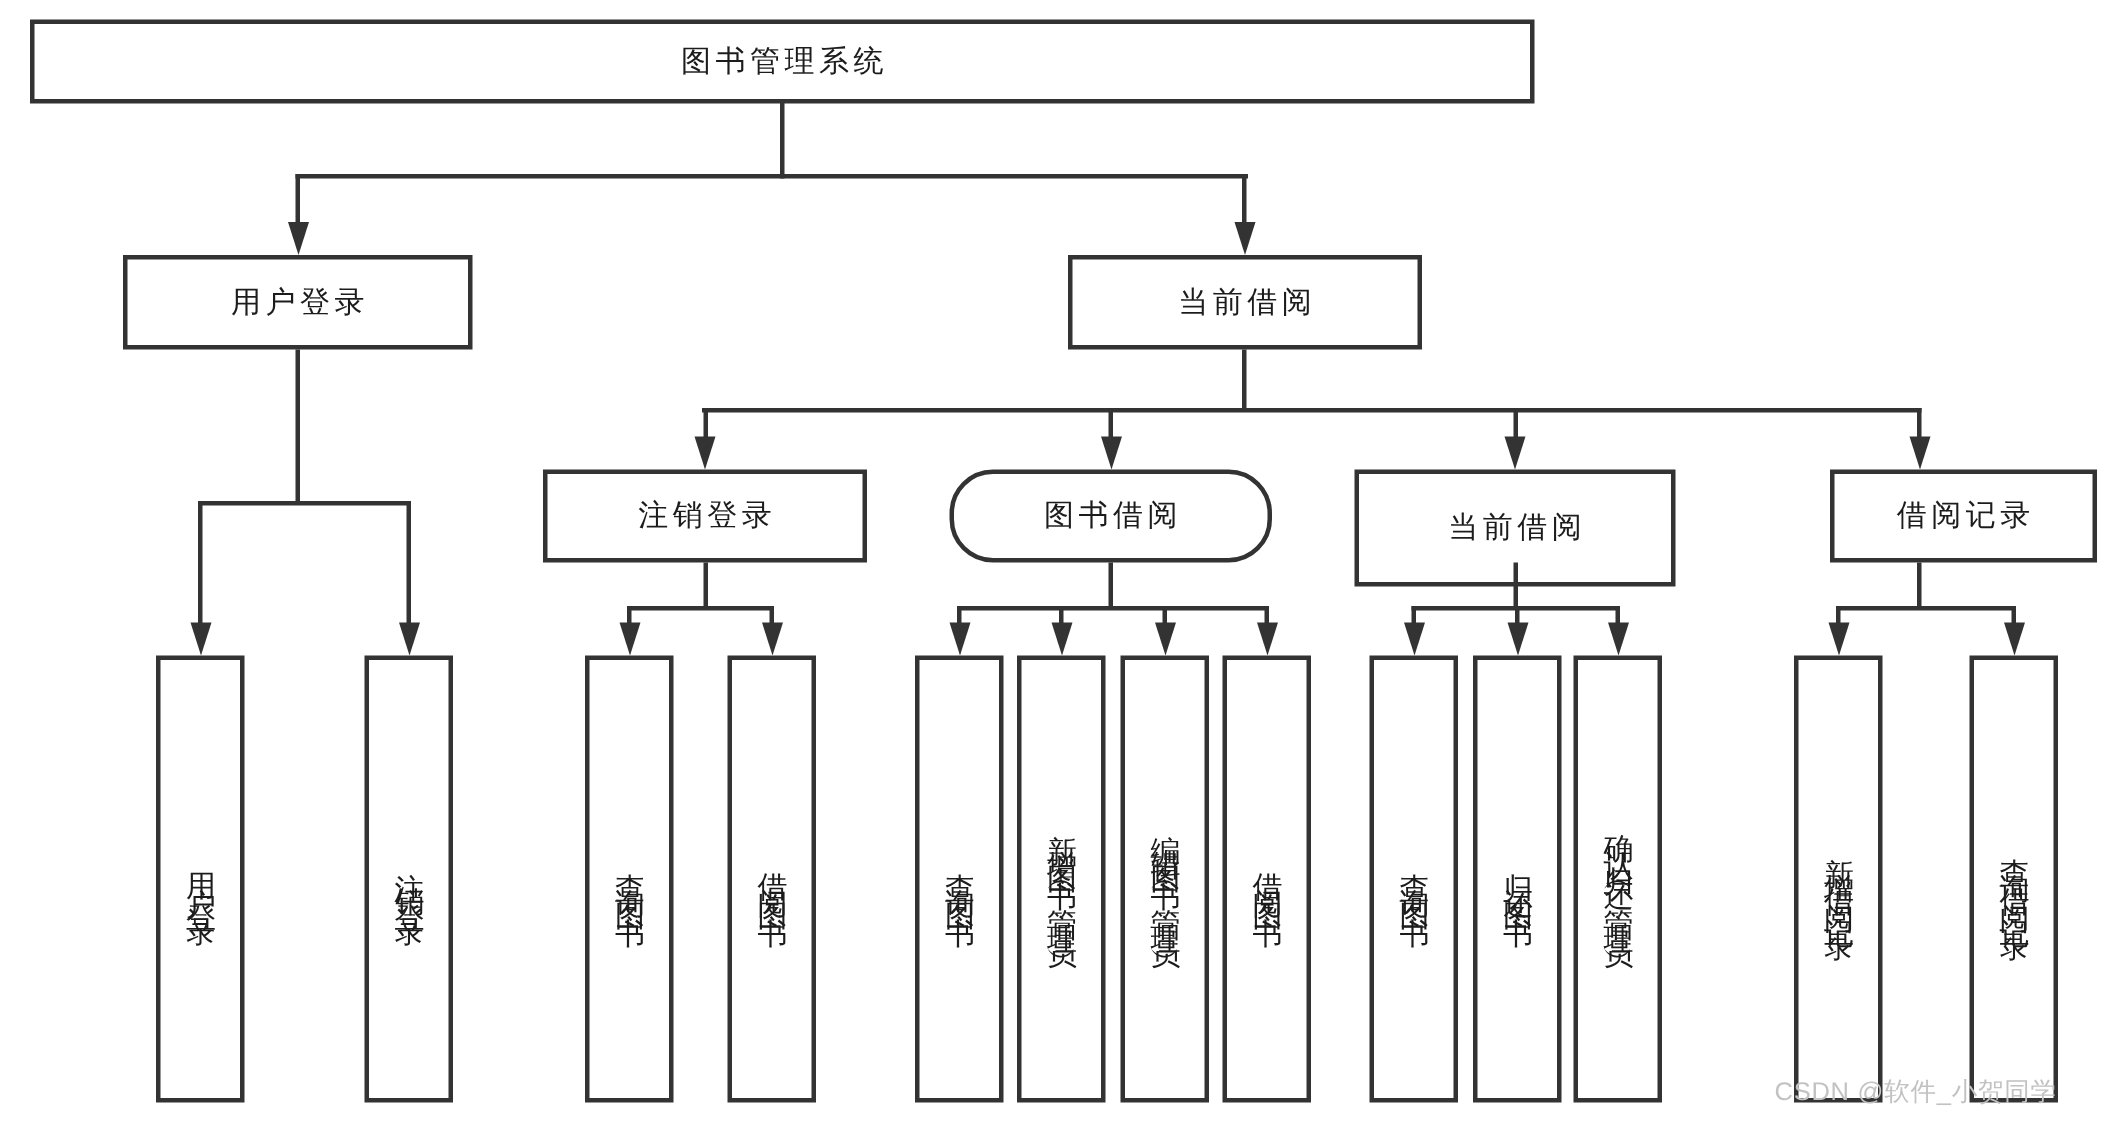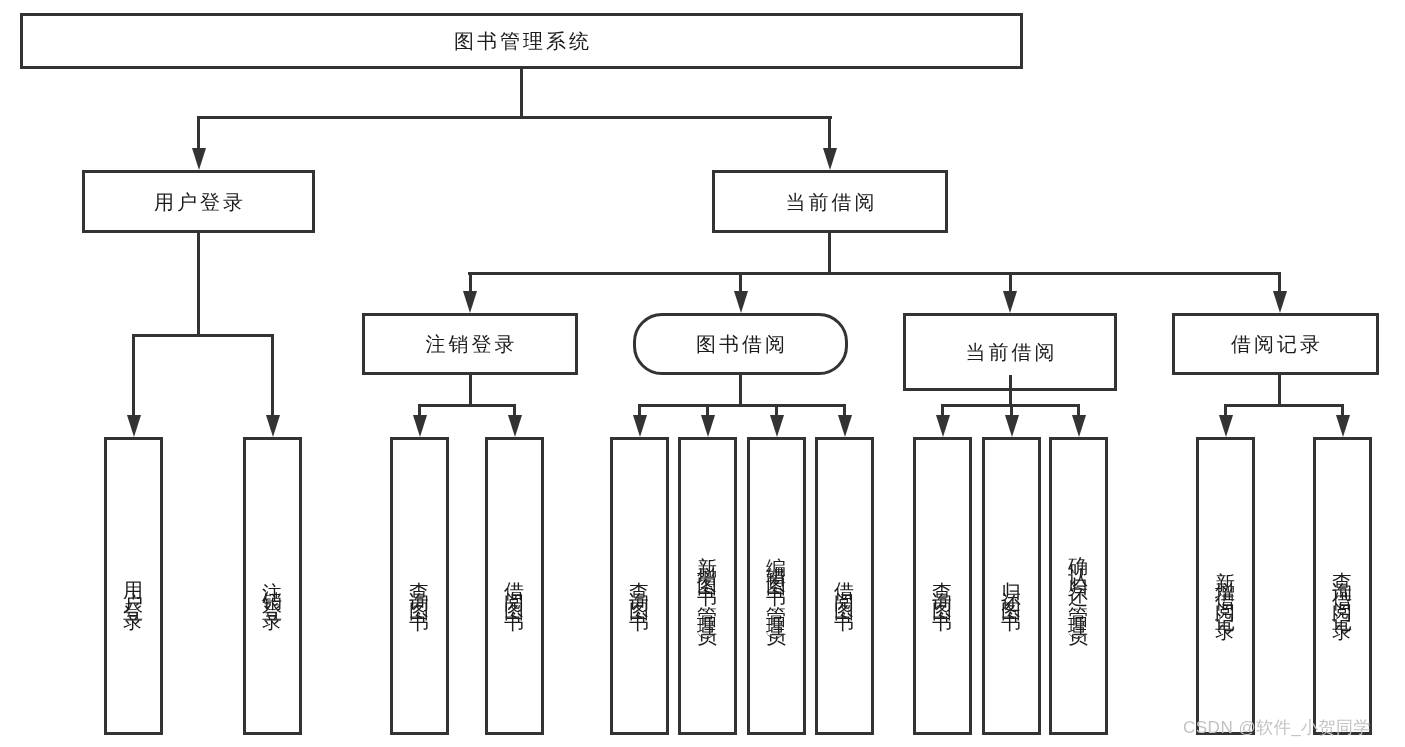--- a/index.html
+++ b/index.html
@@ -99,21 +99,21 @@
 
   <div class="node" style="left:362px;top:313px;width:216px;height:62px;">
     <span class="h-label">注销登录</span>
   </div>
   <div class="node" style="left:633px;top:313px;width:215px;height:62px;border-radius:29px;">
     <span class="h-label">图书借阅</span>
   </div>
   <div class="node" style="left:903px;top:313px;width:214px;height:78px;">
     <span class="h-label">当前借阅</span>
   </div>
-  <div class="node" style="left:1172px;top:313px;width:207px;height:62px;">
+  <div class="node" style="left:1220px;top:313px;width:178px;height:62px;">
     <span class="h-label">借阅记录</span>
   </div>
 
   <div class="line" style="left:468.5px;top:375px;width:3px;height:31px;"></div>
   <div class="line" style="left:418px;top:404px;width:98px;height:3px;"></div>
   <div class="line" style="left:418px;top:404px;width:3px;height:13px;"></div>
   <div class="arrowhead" style="left:412.5px;top:415px;"></div>
   <div class="line" style="left:513px;top:404px;width:3px;height:13px;"></div>
   <div class="arrowhead" style="left:507.5px;top:415px;"></div>
 

